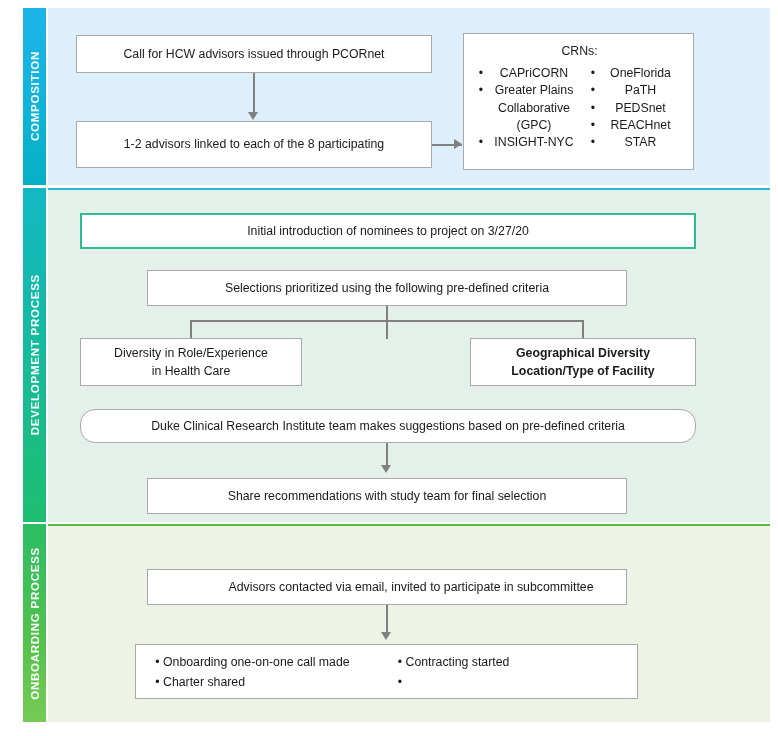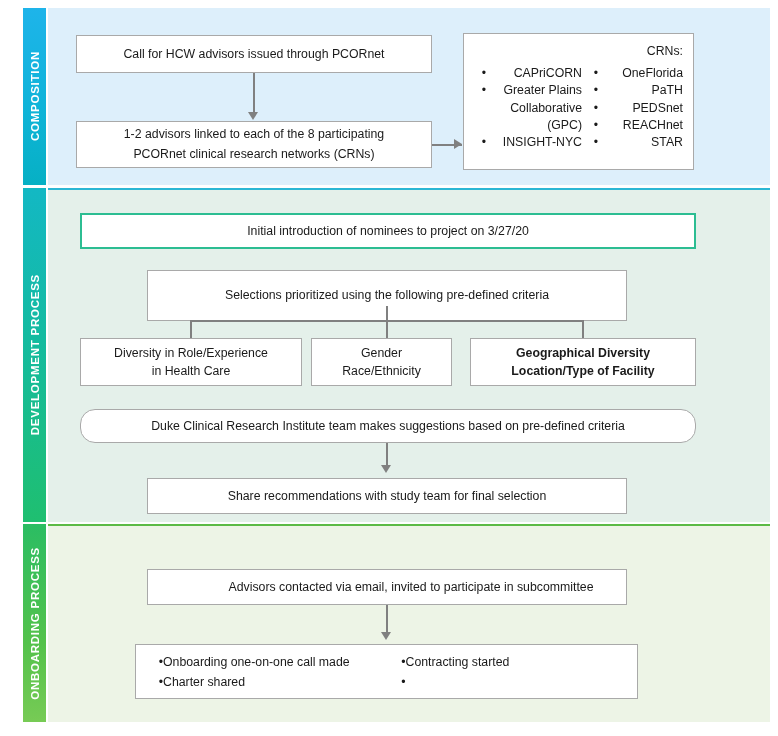--- a/index.html
+++ b/index.html
@@ -91,21 +91,21 @@
     color: #1a1a1a;
     font-size: 12.3px;
     line-height: 1.35;
     font-family: "Liberation Sans", sans-serif;
   }
   .node.accent {
     border: 2px solid #2cbd92;
   }
   .node.left-align {
     justify-content: flex-start;
-    text-align: right;
+    text-align: center;
   }
 
   
   .vline {
     position: absolute;
     width: 1.5px;
     background: #808080;
   }
   .hline {
     position: absolute;
@@ -198,21 +198,20 @@
 
     <div class="node" style="left:76px; top:27px; width:356px; height:38px;">
       <span class="node-text">Call for HCW advisors issued through PCORnet</span>
     </div>
 
     <div class="vline" style="left:253px; top:65px; height:42px;"></div>
     <div class="arrow-down" style="left:248px; top:104px;"></div>
 
     <div class="node" style="left:76px; top:113px; width:356px; height:47px; flex-direction:column; gap:3px;">
       <span class="node-text">1-2 advisors linked to each of the 8 participating</span>
-      <span class="node-text">PCORnet clinical research networks (CRNs)</span>
     </div>
 
     <div class="hline" style="left:432px; top:136px; width:30px;"></div>
     <div class="arrow-right" style="left:454px; top:131px;"></div>
 
     <div class="node left-align" style="left:463px; top:25px; width:231px; height:137px; align-items:flex-start;">
       <div class="crn-inner">
         <div class="crn-title">CRNs:</div>
         <div class="crn-cols">
           <div class="crn-col col-a">
@@ -260,37 +259,33 @@
     <div class="band-bg"></div>
     <div class="band-rule"></div>
     <div class="sidebar">
       <span class="sidebar-label">DEVELOPMENT PROCESS</span>
     </div>
 
     <div class="node accent" style="left:80px; top:25px; width:616px; height:36px;">
       <span class="node-text">Initial introduction of nominees to project on 3/27/20</span>
     </div>
 
-    <div class="node" style="left:147px; top:82px; width:480px; height:51px;">
+    <div class="node" style="left:147px; top:82px; width:480px; height:36px;">
       <span class="node-text">Selections prioritized using the following pre-defined criteria</span>
     </div>
 
     <div class="vline" style="left:386px; top:118px; height:15px;"></div>
     <div class="hline" style="left:190px; top:132px; width:393px;"></div>
     <div class="vline" style="left:190px; top:132px; height:19px;"></div>
     <div class="vline" style="left:386px; top:132px; height:19px;"></div>
     <div class="vline" style="left:582px; top:132px; height:19px;"></div>
 
     <div class="node" style="left:80px; top:150px; width:222px; height:48px; flex-direction:column; gap:1px;">
       <span class="node-text">Diversity in Role/Experience</span>
       <span class="node-text">in Health Care</span>
-    </div>
-    <div class="node" style="left:311px; top:150px; width:141px; height:48px; flex-direction:column; gap:1px;">
-      <span class="node-text">Gender</span>
-      <span class="node-text">Race/Ethnicity</span>
     </div>
     <div class="node" style="left:470px; top:150px; width:226px; height:48px; flex-direction:column; gap:1px;font-weight:bold;">
       <span class="node-text">Geographical Diversity</span>
       <span class="node-text">Location/Type of Facility</span>
     </div>
 
     <div class="node" style="left:80px; top:221px; width:616px; height:34px;border-radius:15px;">
       <span class="node-text">Duke Clinical Research Institute team makes suggestions based on pre-defined criteria</span>
     </div>
 

